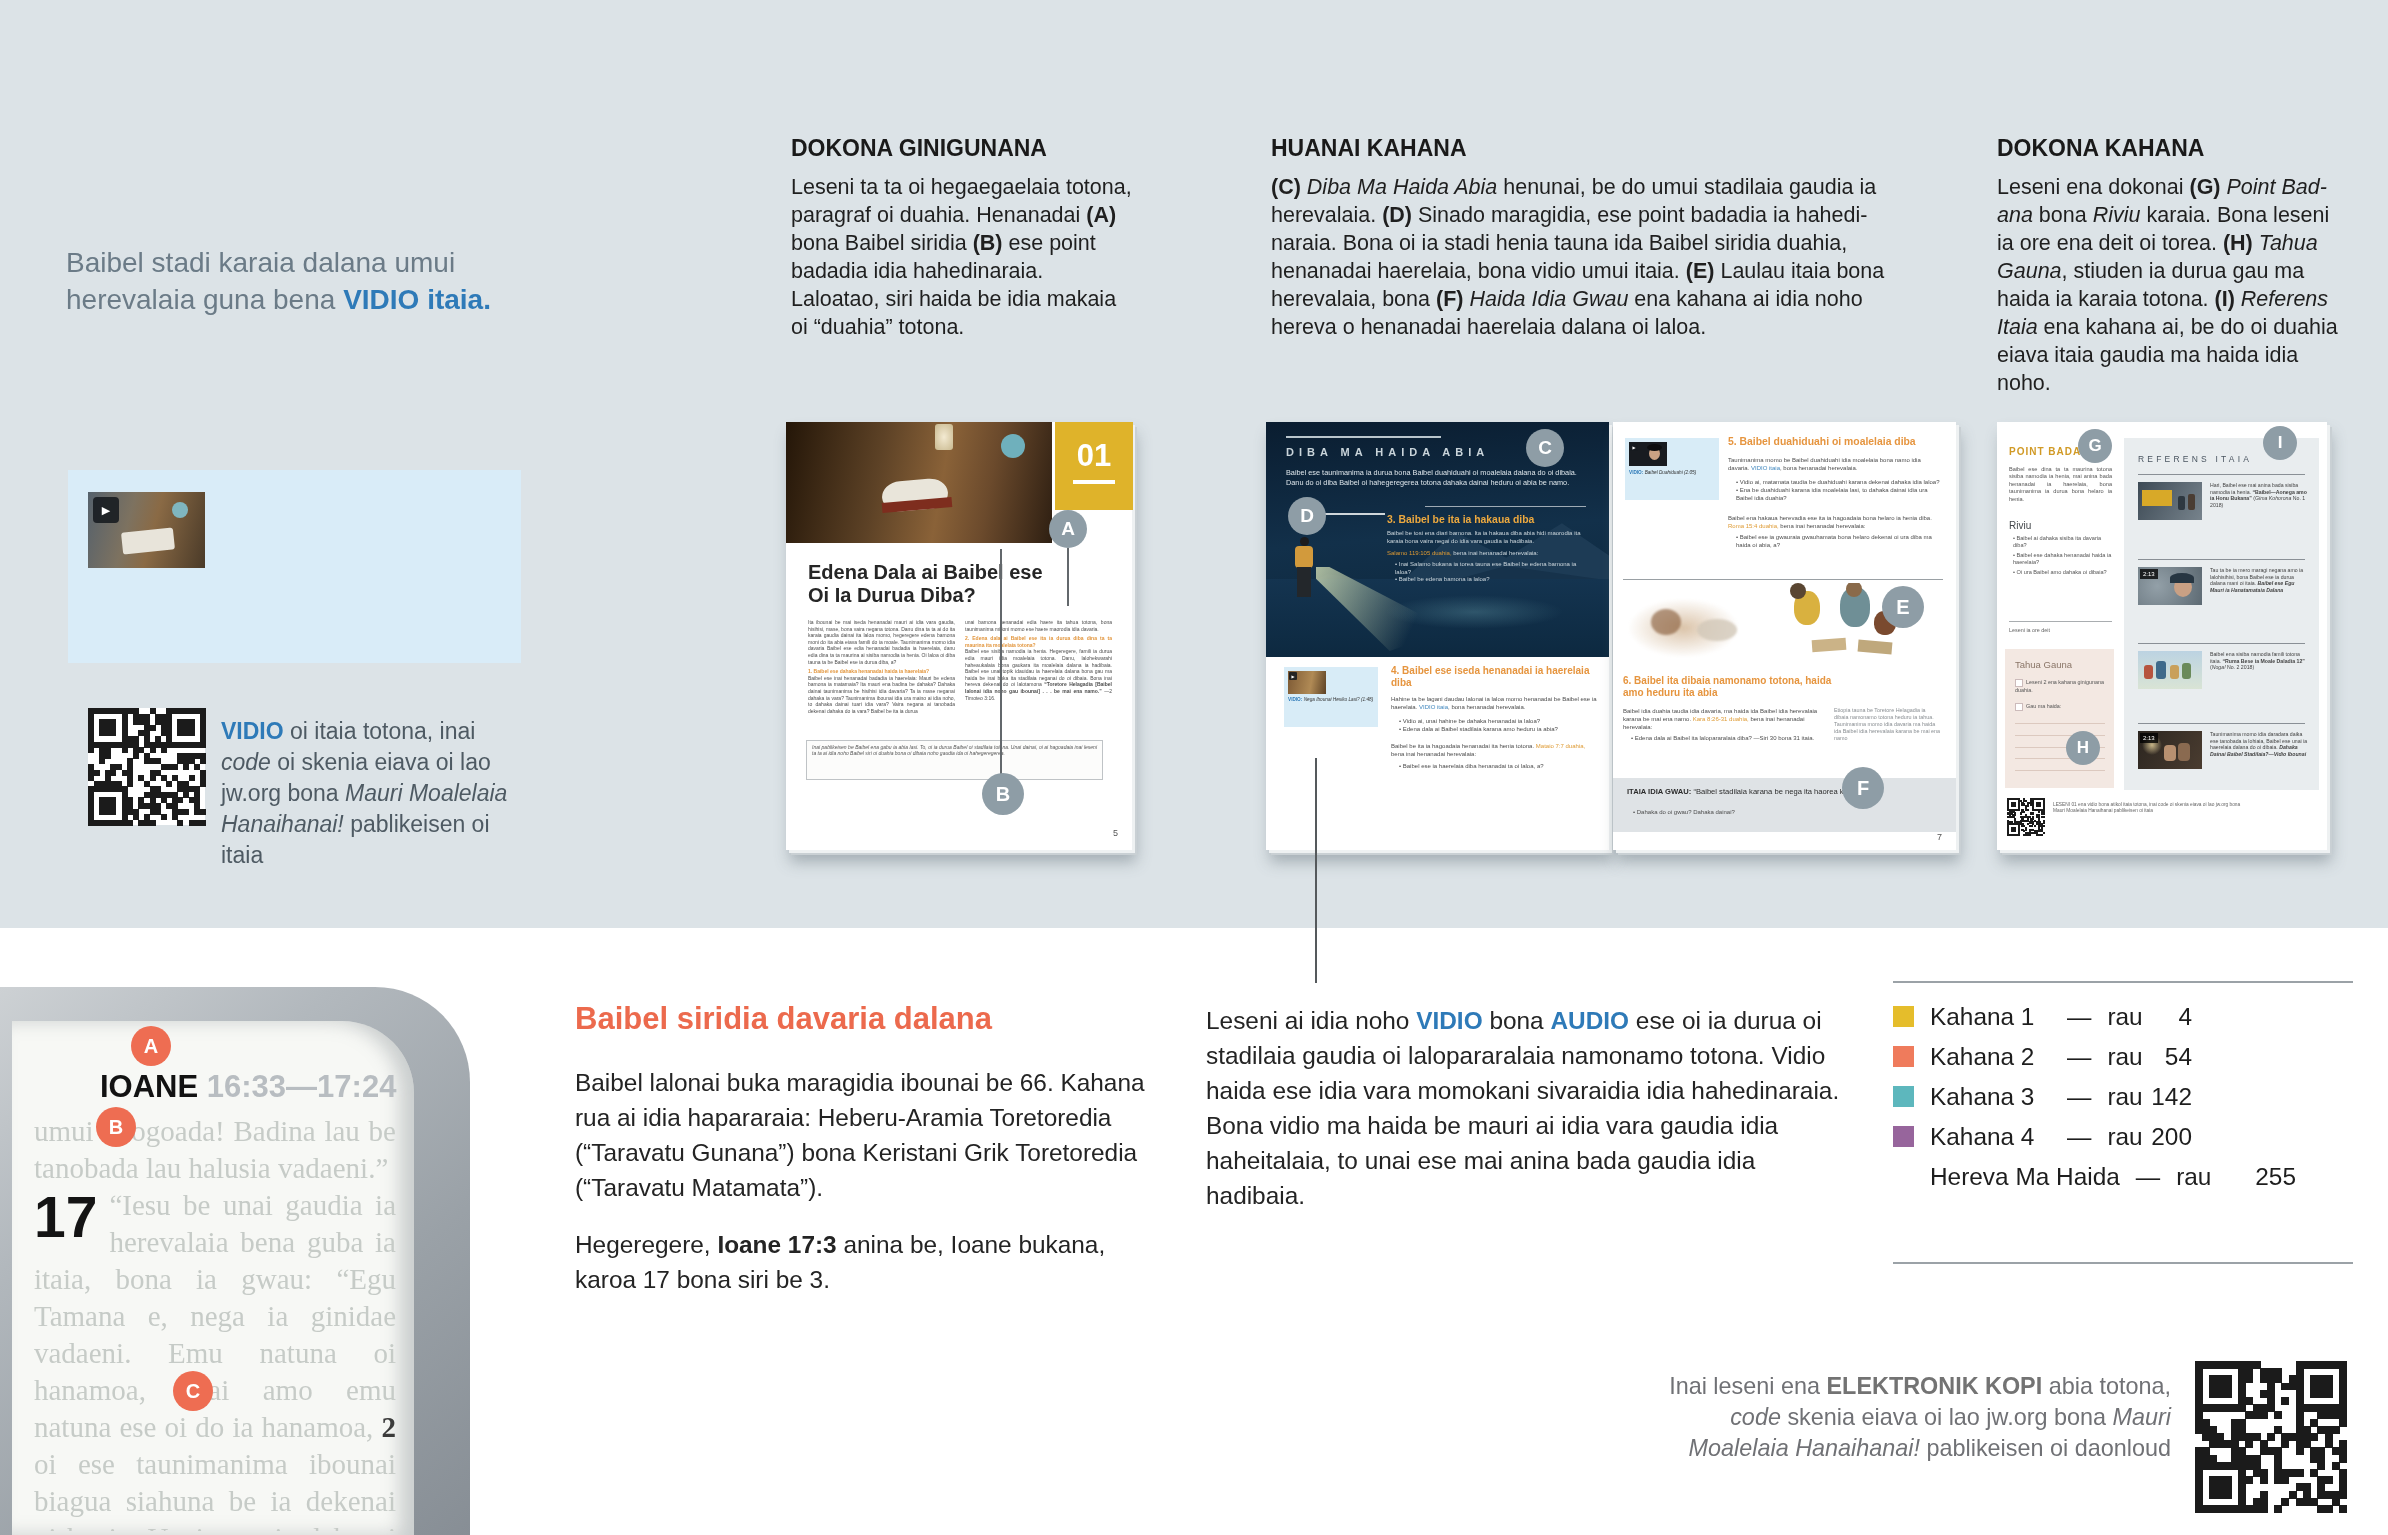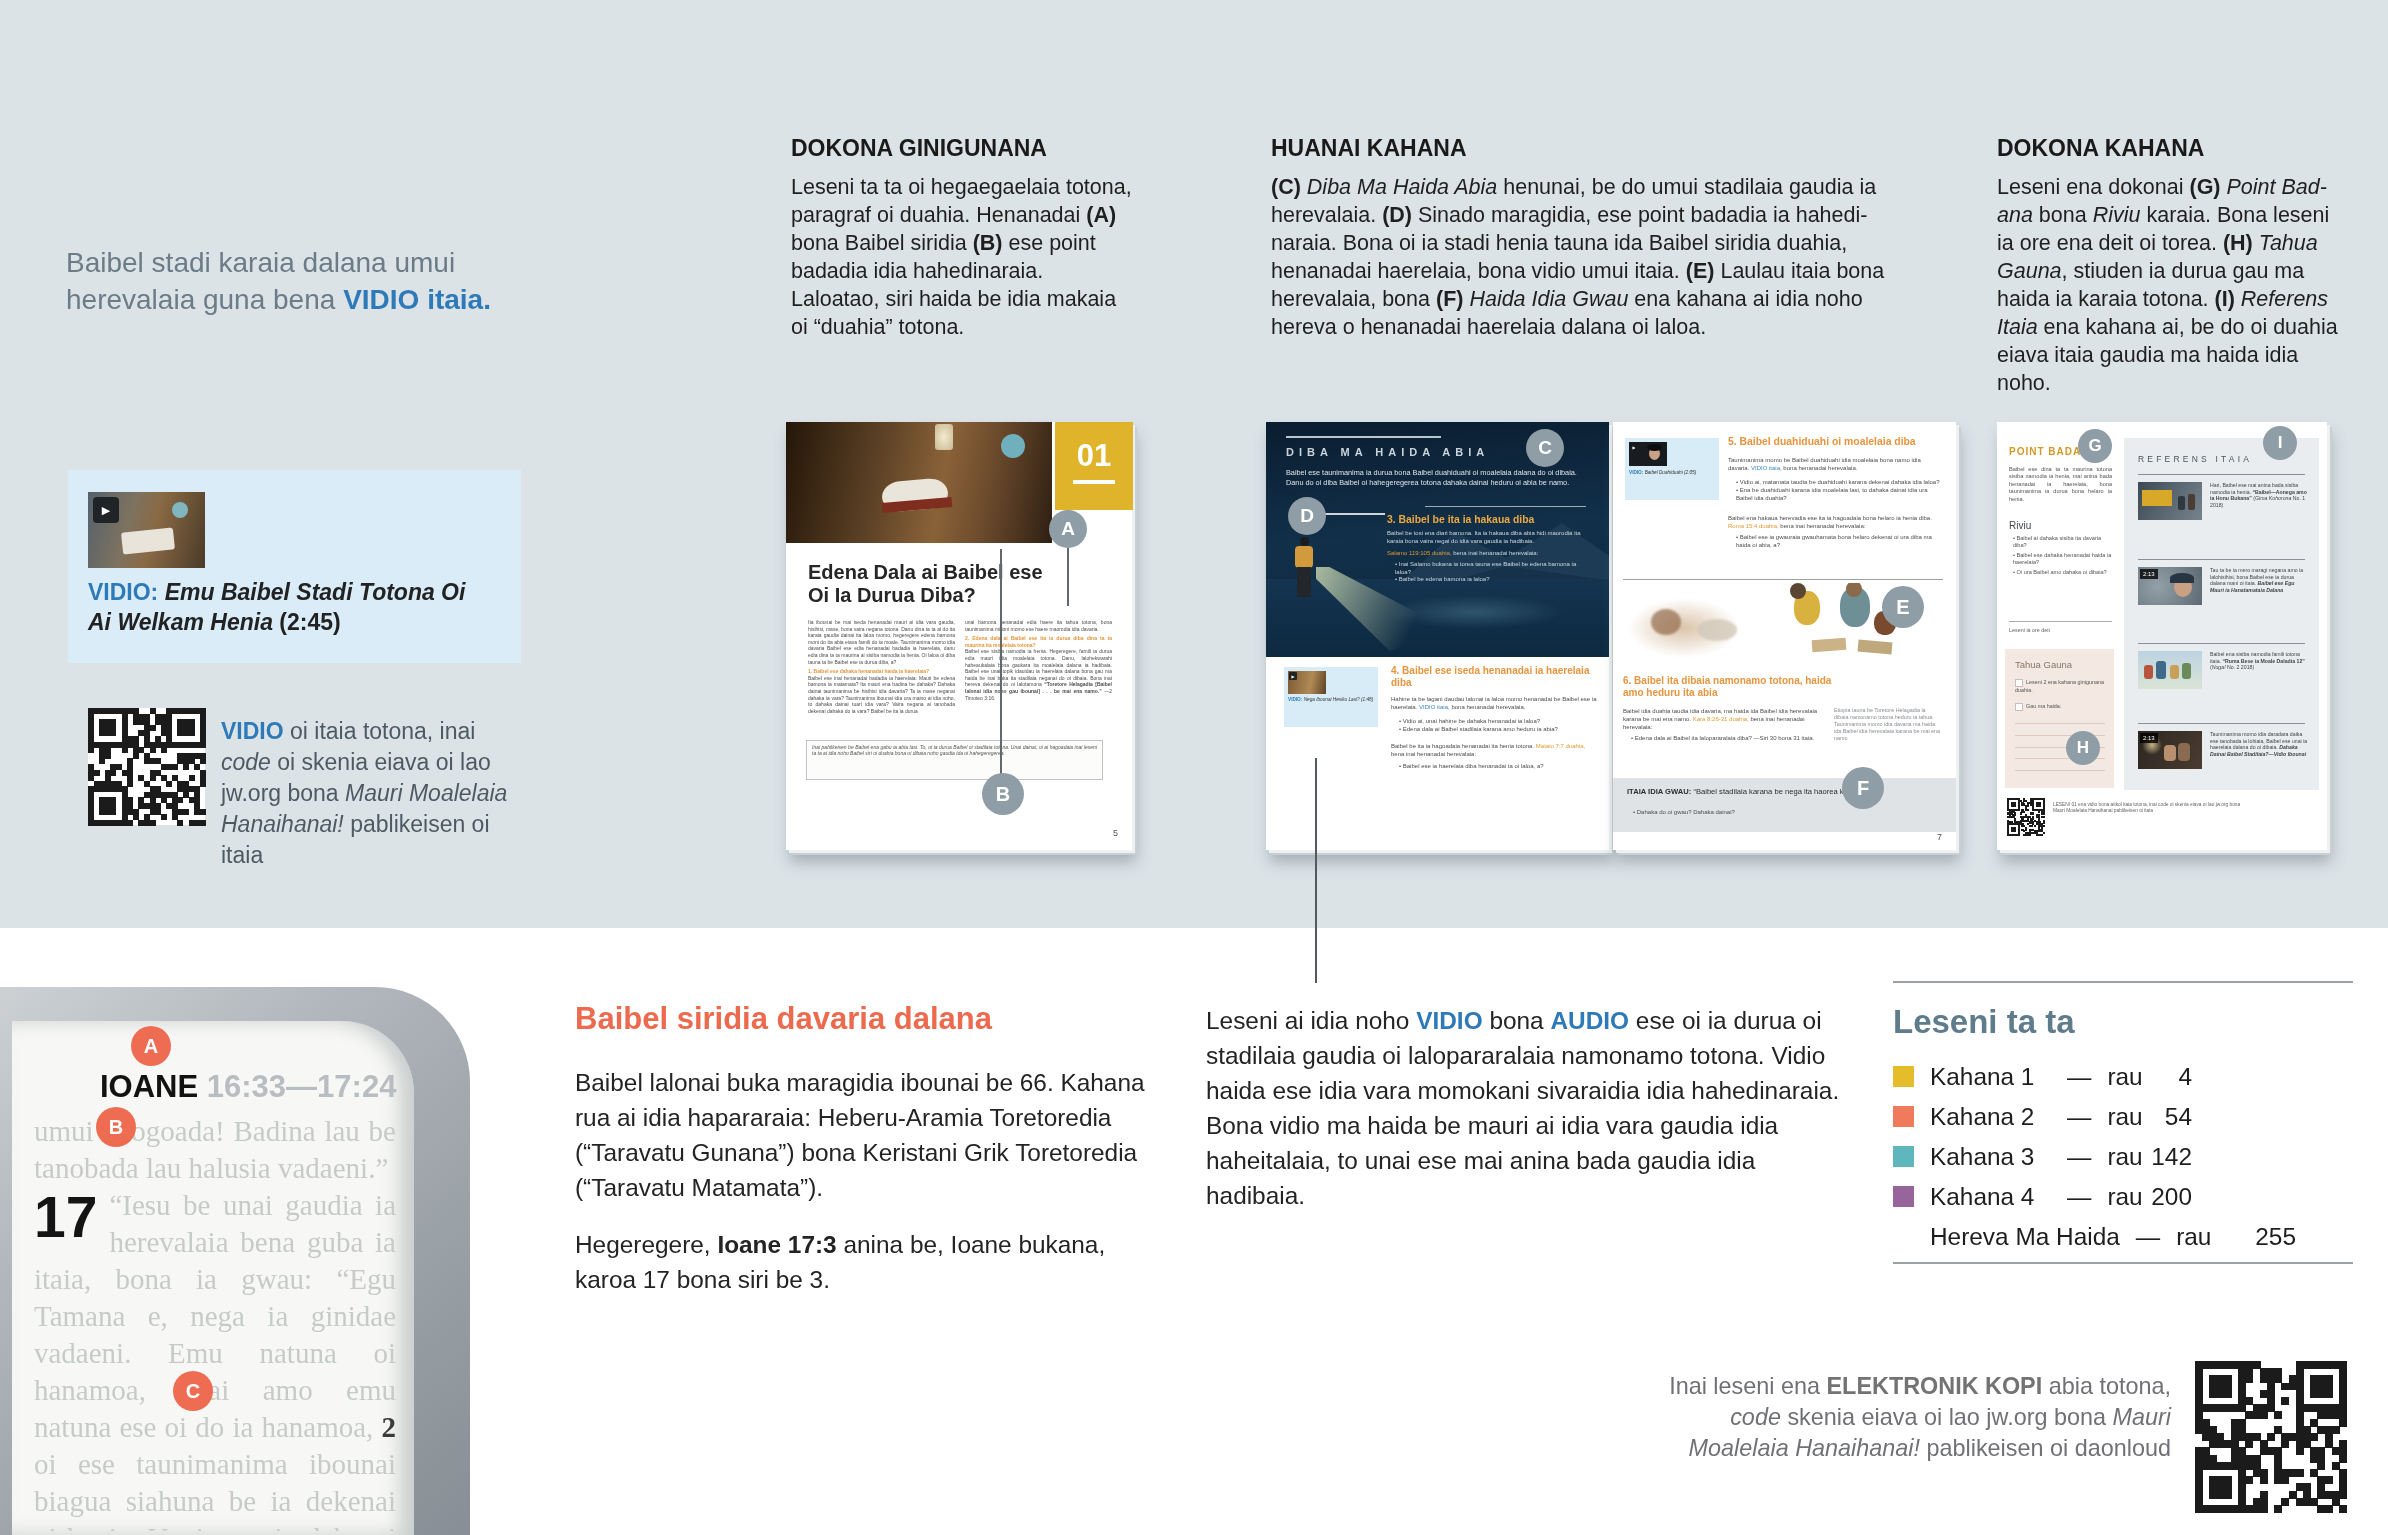--- a/index.html
+++ b/index.html
@@ -67,21 +67,20 @@
   <div class="abs band"></div>
 
   <div class="abs subtitle" style="left:66px;top:245px;width:517px">Baibel stadi karaia dalana umui<br>herevalaia guna bena <b class="bl">VIDIO itaia.</b></div>
 
   <div class="abs vcard" style="left:68px;top:470px;width:453px;height:193px">
     <div class="abs" style="left:20px;top:22px;width:117px;height:76px;background:linear-gradient(105deg,#55616c 0%,#7d7260 35%,#8a6a45 55%,#4a3a28 100%);overflow:hidden">
       <div class="abs" style="left:34px;top:38px;width:52px;height:22px;background:#e8e4da;border-radius:3px;transform:rotate(-6deg)"></div>
       <div class="abs" style="left:84px;top:10px;width:16px;height:16px;border-radius:50%;background:#7fb6c0"></div>
       <div class="play" style="left:5px;top:5px;width:26px;height:26px;border-radius:4px;font-size:11px">▶</div>
     </div>
-    <div class="abs vcap" style="left:20px;top:107px;width:418px"><b class="bl">VIDIO:</b> <b><i>Emu Baibel Stadi Totona Oi<br>Ai Welkam Henia</i></b> <b>(2:45)</b></div>
   </div>
 
   <div class="abs qr qrgen" style="left:88px;top:708px;width:117px;height:117px">
       <div style="left: 0px; top: 0px; width: 6px; height: 6px;"></div>
       <div style="left: 5.6px; top: 0px; width: 6px; height: 6px;"></div>
       <div style="left: 11.2px; top: 0px; width: 6px; height: 6px;"></div>
       <div style="left: 17px; top: 0px; width: 6px; height: 6px;"></div>
       <div style="left: 22.4px; top: 0px; width: 6px; height: 6px;"></div>
       <div style="left: 28px; top: 0px; width: 6px; height: 6px;"></div>
       <div style="left: 34px; top: 0px; width: 6px; height: 6px;"></div>
@@ -783,21 +782,20 @@
   <div class="abs" style="left:575px;top:1001px;width:597px">
     <div class="found-h">Baibel siridia davaria dalana</div>
     <div class="bodytxt" style="margin-top:28px">Baibel lalonai buka maragidia ibounai be 66. Kahana rua ai idia hapararaia: Heberu-Aramia Toretoredia (“Taravatu Gunana”) bona Keristani Grik Toretoredia (“Taravatu Matamata”).</div>
     <div class="bodytxt" style="margin-top:22px">Hegeregere, <b>Ioane 17:3</b> anina be, Ioane bukana, karoa 17 bona siri be 3.</div>
   </div>
 
   <div class="abs bodytxt" style="left:1206px;top:1003px;width:645px">Leseni ai idia noho <b class="bl">VIDIO</b> bona <b class="bl">AUDIO</b> ese oi ia durua oi stadilaia gaudia oi lalopararalaia namonamo totona. Vidio haida ese idia vara momokani sivaraidia idia hahedinaraia. Bona vidio ma haida be mauri ai idia vara gaudia idia haheitalaia, to unai ese mai anina bada gaudia idia hadibaia.</div>
 
   <div class="abs" style="left:1893px;top:981px;width:460px">
     <div class="lrule" style="left:0;top:0;width:460px"></div>
-    <div class="lhead" style="margin-top:22px">Leseni ta ta</div>
     <div style="margin-top:22px">
       <div class="lrow" style="width:299px">
         <span class="sq" style="background: rgb(229, 189, 43);"></span>
         <span class="lname">Kahana 1</span>
           <span class="ldash">—</span>
           <span class="lunit">rau</span>
           <span class="num">4</span>
       </div>
       <div class="lrow" style="width:299px">
         <span class="sq" style="background: rgb(239, 123, 92);"></span>

